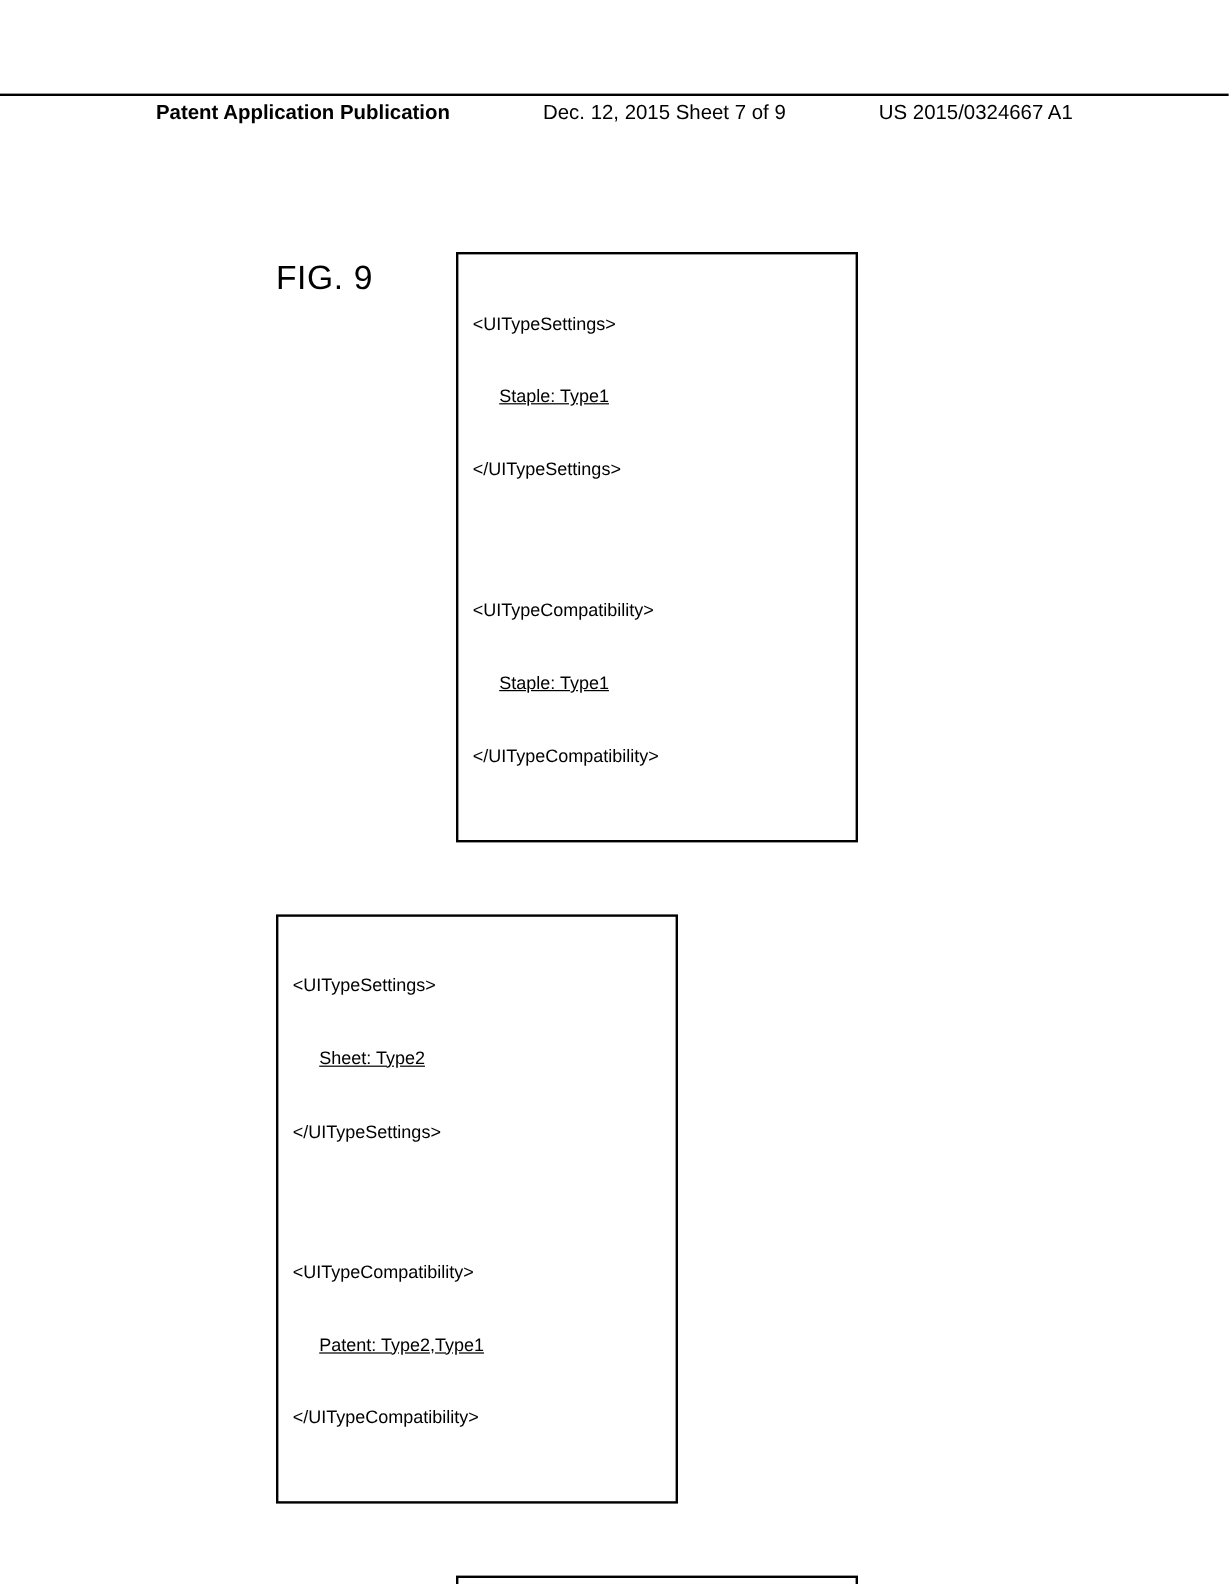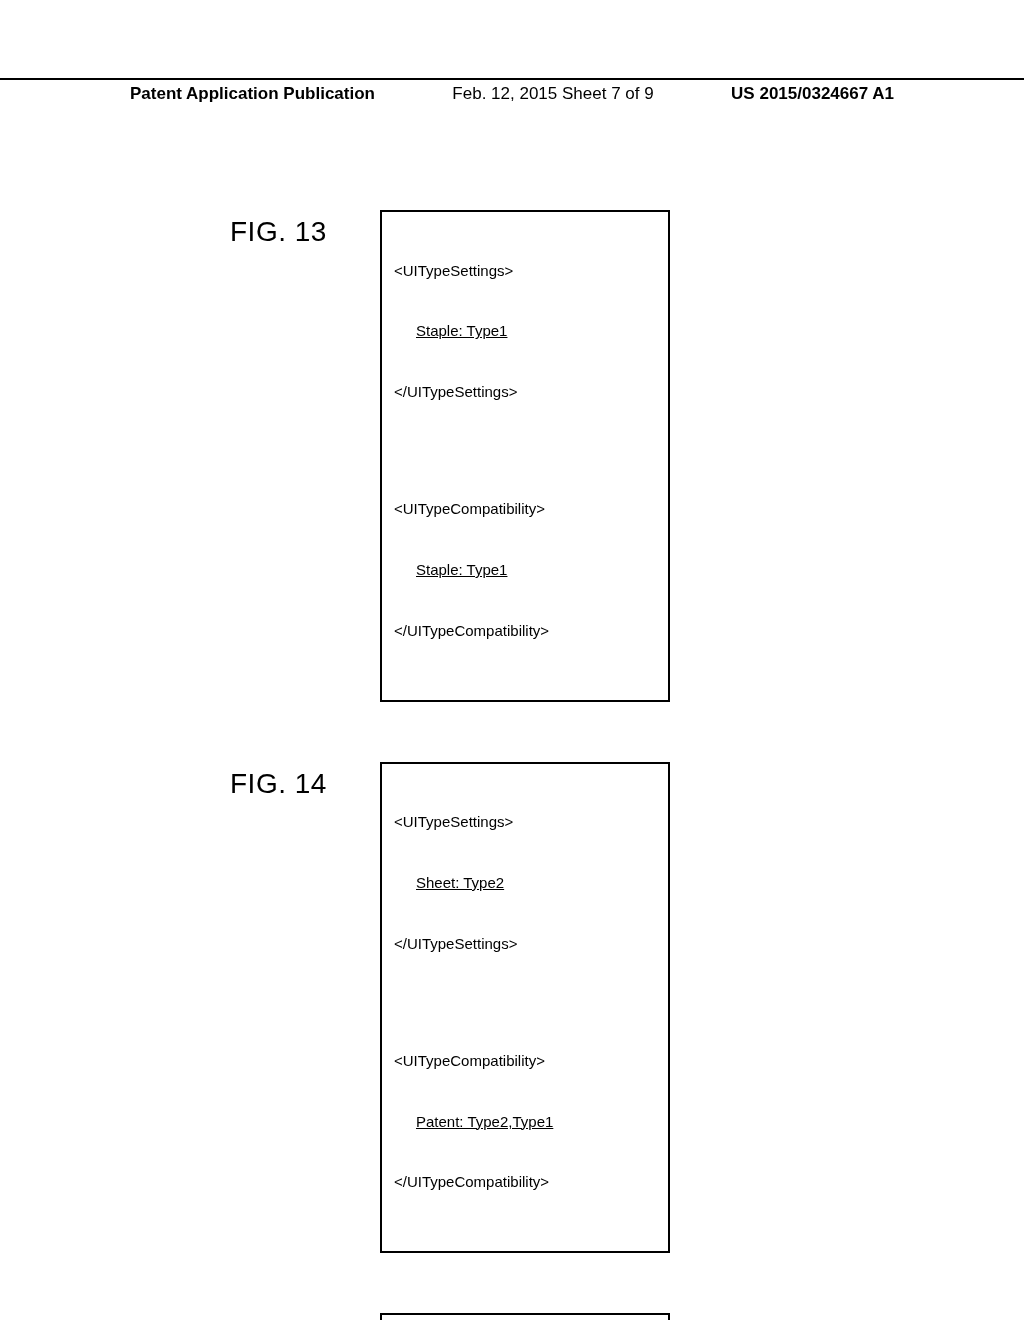--- a/index.html
+++ b/index.html
@@ -28,21 +28,21 @@
       padding: 0 130px;
       font-size: 17px;
     }
     .header-left {
       font-weight: bold;
     }
     .header-center {
       font-weight: normal;
     }
     .header-right {
-      font-weight: bold;
+      font-weight: normal;
     }
     .content {
       position: absolute;
       top: 210px;
       left: 0;
       width: 100%;
     }
     .figure-block {
       display: flex;
       align-items: flex-start;
@@ -58,21 +58,21 @@
       letter-spacing: 0.5px;
     }
     .code-box {
       border: 2px solid #000;
       border-top-width: 2px;
       border-bottom-width: 2.5px;
       padding: 8px 12px 18px 12px;
       font-family: Arial, sans-serif;
       font-size: 15px;
       line-height: 1.35;
-      width: 290px;
+      width: 335px;
       white-space: pre;
     }
     .code-box .indent {
       padding-left: 22px;
       display: block;
       text-decoration: underline;
     }
     .code-line {
       display: block;
     }
@@ -80,42 +80,41 @@
       display: block;
       height: 16px;
     }
   </style>
 </head>
 <body>
 
 <div class="header">
   <div class="header-text">
     <span class="header-left">Patent Application Publication</span>
-    <span class="header-center">Feb. 12, 2015  Sheet 7 of 9</span>
+    <span class="header-center">Dec. 12, 2015  Sheet 7 of 9</span>
     <span class="header-right">US 2015/0324667 A1</span>
   </div>
 </div>
 
 <div class="content">
 
   <div class="figure-block">
-    <div class="figure-label">FIG. 13</div>
+    <div class="figure-label">FIG. 9</div>
     <div class="code-box">
       <span class="code-line">&lt;UITypeSettings&gt;</span>
       <span class="code-line indent">Staple: Type1</span>
       <span class="code-line">&lt;/UITypeSettings&gt;</span>
       <span class="code-spacer"></span>
       <span class="code-line">&lt;UITypeCompatibility&gt;</span>
       <span class="code-line indent">Staple: Type1</span>
       <span class="code-line">&lt;/UITypeCompatibility&gt;</span>
     </div>
   </div>
 
   <div class="figure-block">
-    <div class="figure-label">FIG. 14</div>
     <div class="code-box">
       <span class="code-line">&lt;UITypeSettings&gt;</span>
       <span class="code-line indent">Sheet: Type2</span>
       <span class="code-line">&lt;/UITypeSettings&gt;</span>
       <span class="code-spacer"></span>
       <span class="code-line">&lt;UITypeCompatibility&gt;</span>
       <span class="code-line indent">Patent: Type2,Type1</span>
       <span class="code-line">&lt;/UITypeCompatibility&gt;</span>
     </div>
   </div>

